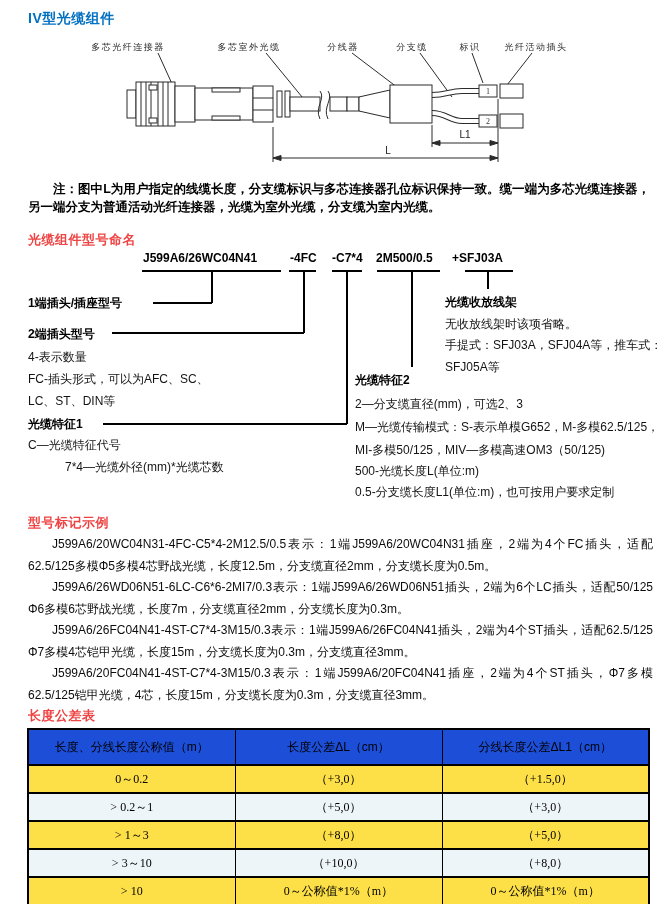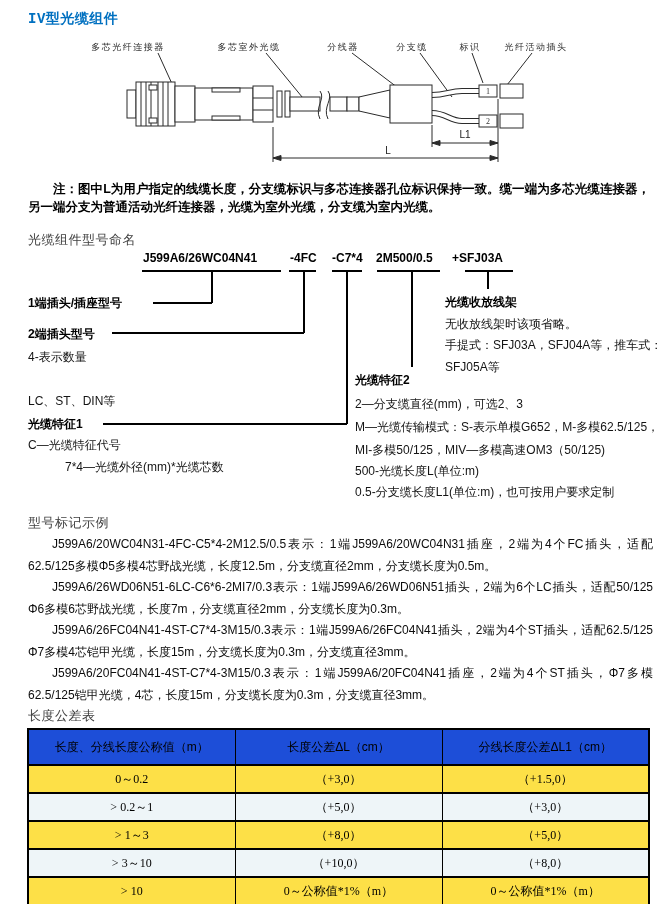--- a/index.html
+++ b/index.html
@@ -1,21 +1,21 @@
 <!DOCTYPE html>
 <html><head>
 <meta charset="utf-8">
 <style>
   html,body{margin:0;padding:0;background:#fff;}
   #page{position:relative;width:671px;height:904px;background:#ffffff;overflow:hidden;
         font-family:"Liberation Serif","DejaVu Serif",serif;color:#111;}
   .hei{font-family:"Liberation Sans","DejaVu Sans",sans-serif;}
   .song{font-family:Liberation Sans, sans-serif;}
   .abs{position:absolute;}
-  .sec-head{font-weight:normal;font-size:13px;color:#404040;letter-spacing:.5px;}
+  .sec-head{font-weight:bold;font-size:13px;color:#ef4444;letter-spacing:.5px;}
   .doc-title{font-weight:bold;font-size:14px;color:#0070C0;letter-spacing:.5px;}
   .note{font-weight:bold;font-size:12.5px;line-height:18px;text-align:justify;text-indent:2em;color:#000;}
   .model-part{position:absolute;font-weight:bold;font-size:12px;color:#000;white-space:nowrap;
               font-family:"Liberation Sans","DejaVu Sans",sans-serif;}
   .lbl-bold{font-weight:bold;font-size:12px;color:#000;white-space:nowrap;}
   .lbl-reg{font-size:12px;color:#141414;white-space:nowrap;}
   .examples p{margin:0;font-size:12px;line-height:21.5px;text-indent:2em;text-align:justify;color:#0c0c0c;}
   table.tol{border-collapse:collapse;width:623px;table-layout:fixed;
             font-size:12px;color:#000;border:2px solid #000;}
   table.tol th{background:#1d4ed8;height:32px;font-weight:normal;border:1px solid #000;
@@ -26,21 +26,21 @@
   svg text{fill:#2e2e2e;}
   .dlabel{font-size:9px;letter-spacing:1.5px;font-family:"Liberation Serif","DejaVu Serif",serif;}
   .dimtxt{font-size:10px;font-family:"Liberation Sans","DejaVu Sans",sans-serif;fill:#222;}
   .mark-digit{font-size:8px;fill:#333;}
 </style>
 </head>
 <body>
 
 <div id="page">
 
-  <div class="abs doc-title hei" style="left:28px;top:10px;font-family:Liberation Mono, monospace;">IV型光缆组件</div>
+  <div class="abs doc-title hei" style="left:28px;top:10px;">IV型光缆组件</div>
 
   <svg class="abs" style="left:0;top:35px;" width="671" height="140" viewBox="0 0 671 140">
     <g stroke="#2b2b2b" stroke-width="1" fill="none">
 
       <path d="M158,18 L183,73"></path>
       <path d="M266,18 L307,68"></path>
       <path d="M352,18 L410,62"></path>
       <path d="M420,18 L452,62"></path>
       <path d="M472,18 L483,48"></path>
       <path d="M532,18 L507,50"></path>
@@ -129,20 +129,21 @@
       <path d="M289,26 H316 M304,26 V88 M112,88 H304"></path>
       <path d="M332,26 H362 M347,26 V179 M103,179 H347"></path>
       <path d="M377,26 H440 M412,26 V122"></path>
       <path d="M465,26 H513 M488,26 V44"></path>
     </g>
   </svg>
 
   <div class="abs lbl-bold hei" style="left:28px;top:295px;">1端插头/插座型号</div>
   <div class="abs lbl-bold hei" style="left:28px;top:326px;">2端插头型号</div>
   <div class="abs lbl-reg song" style="left:28px;top:349px;">4-表示数量</div>
+  <div class="abs lbl-reg song" style="left:28px;top:371px;">FC-插头形式，可以为AFC、SC、</div>
   <div class="abs lbl-reg song" style="left:28px;top:393px;">LC、ST、DIN等</div>
   <div class="abs lbl-bold hei" style="left:28px;top:416px;">光缆特征1</div>
   <div class="abs lbl-reg song" style="left:28px;top:437px;">C—光缆特征代号</div>
   <div class="abs lbl-reg song" style="left:28px;top:459px;margin-left:37px;">7*4—光缆外径(mm)*光缆芯数</div>
 
   <div class="abs lbl-bold hei" style="left:445px;top:294px;">光缆收放线架</div>
   <div class="abs lbl-reg song" style="left:445px;top:316px;">无收放线架时该项省略。</div>
   <div class="abs lbl-reg song" style="left:445px;top:337px;">手提式：SFJ03A，SFJ04A等，推车式：</div>
   <div class="abs lbl-reg song" style="left:445px;top:359px;">SFJ05A等</div>
   <div class="abs lbl-bold hei" style="left:355px;top:372px;">光缆特征2</div>

